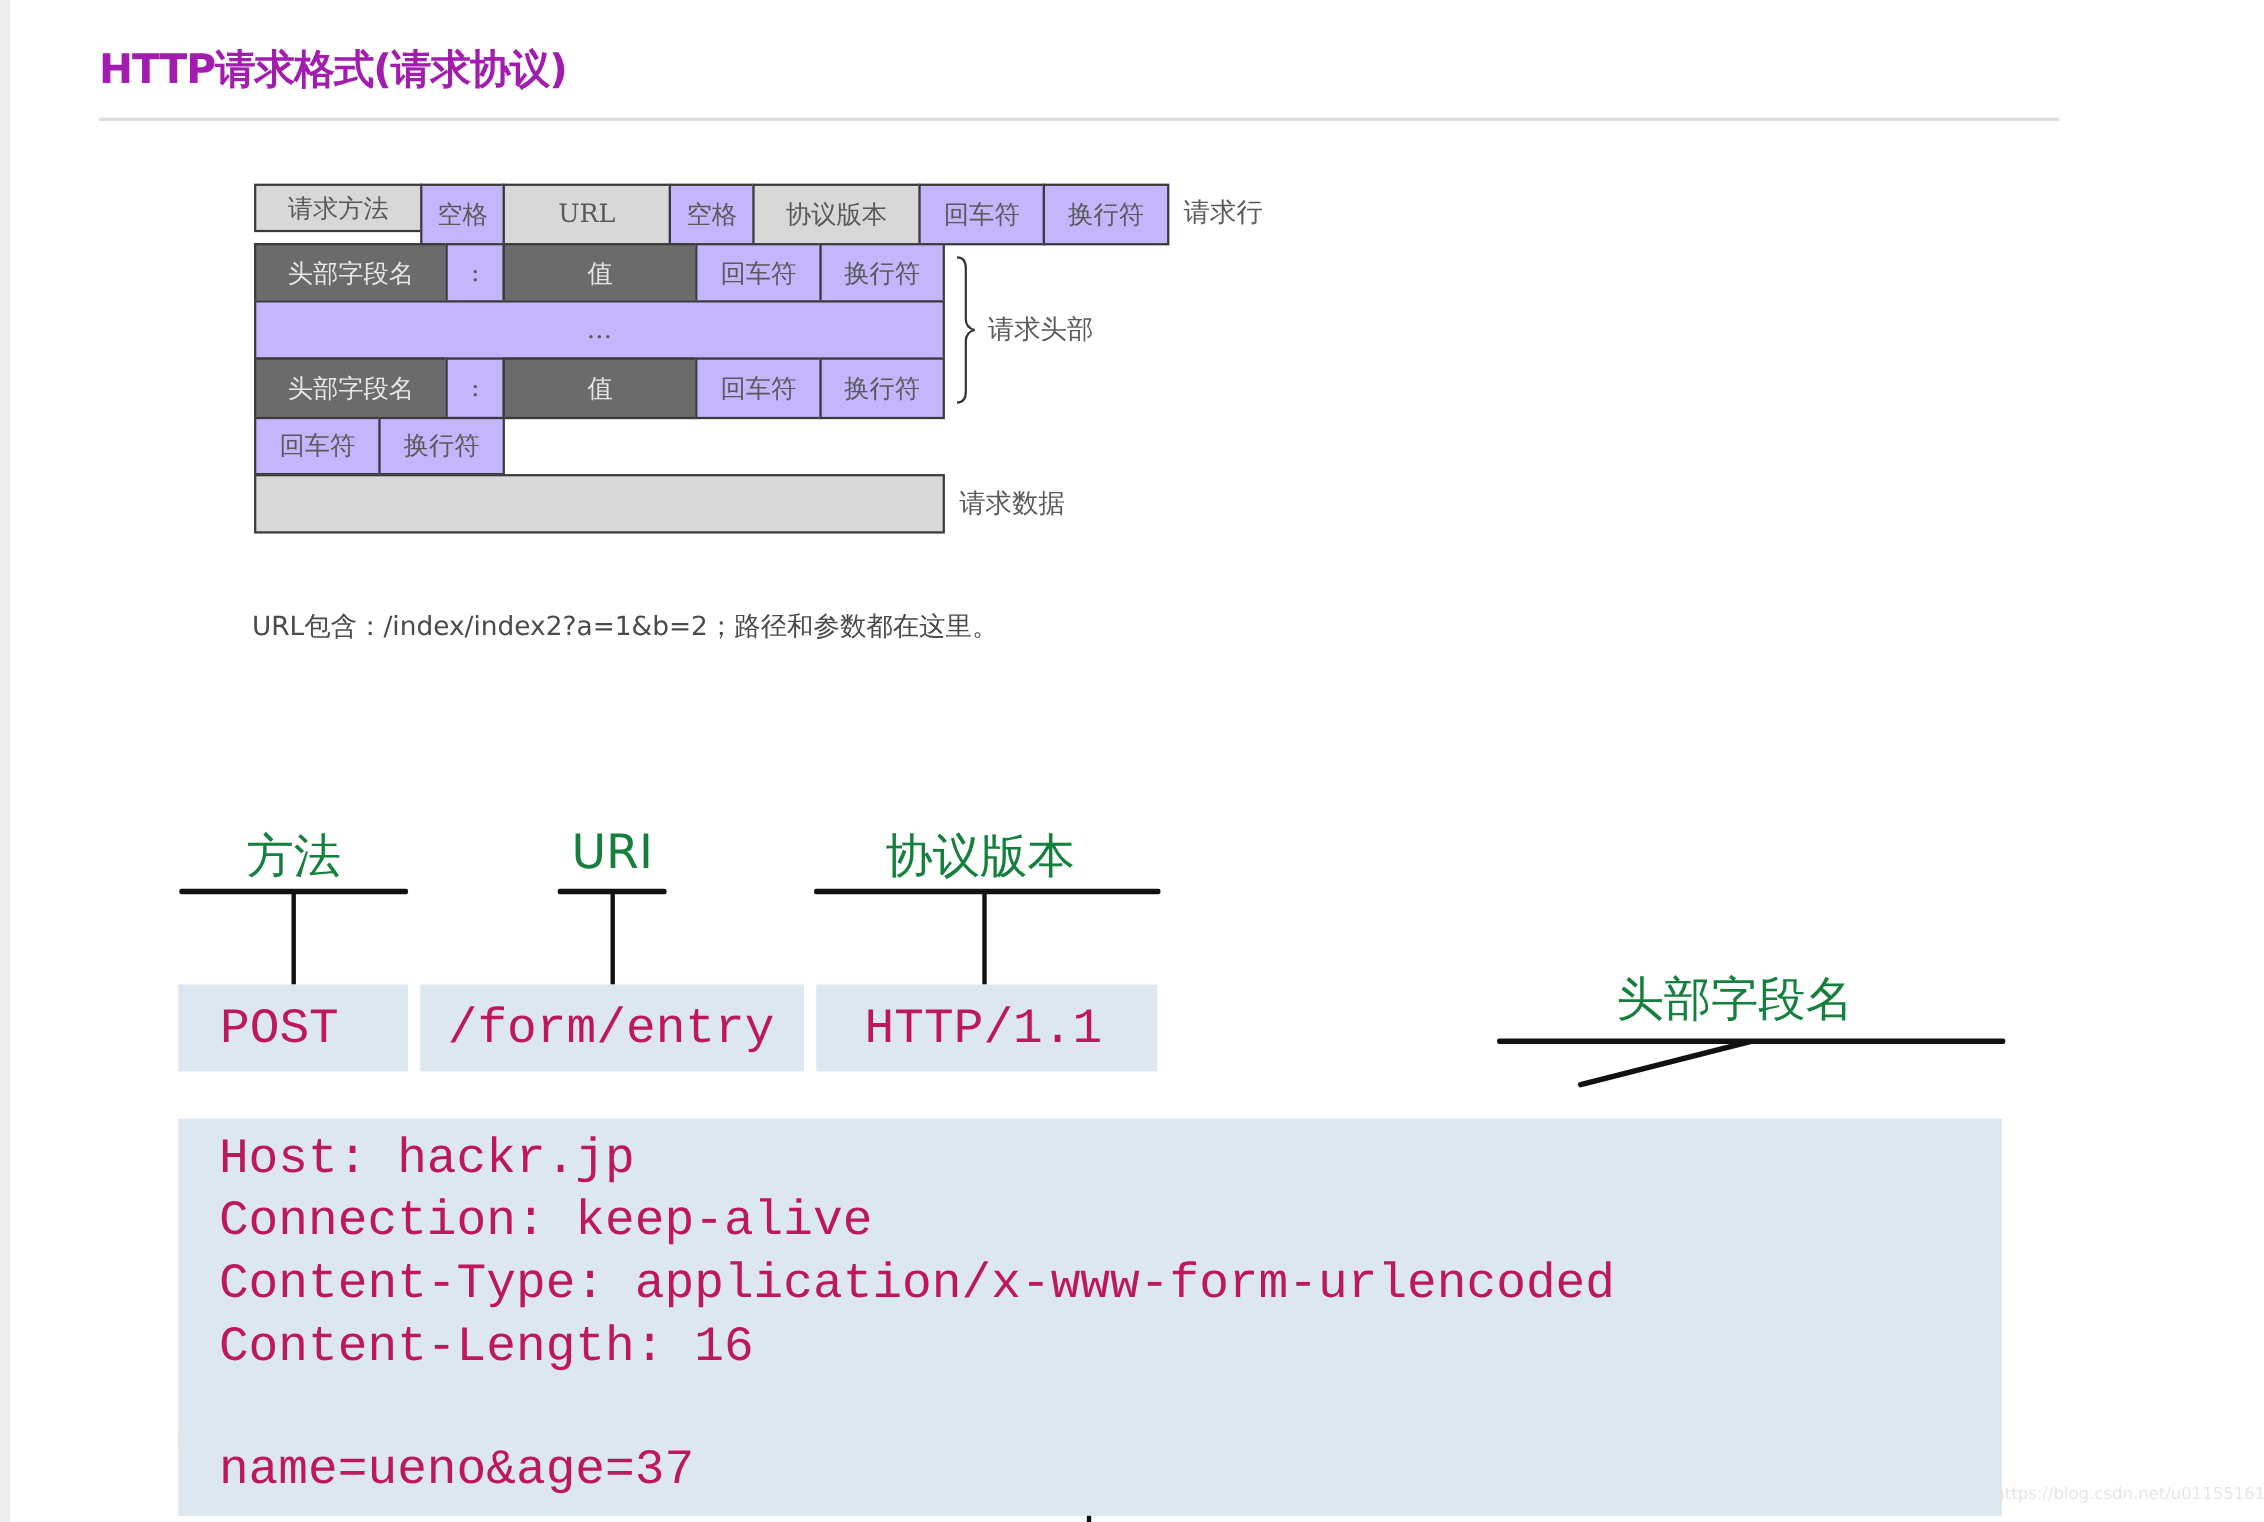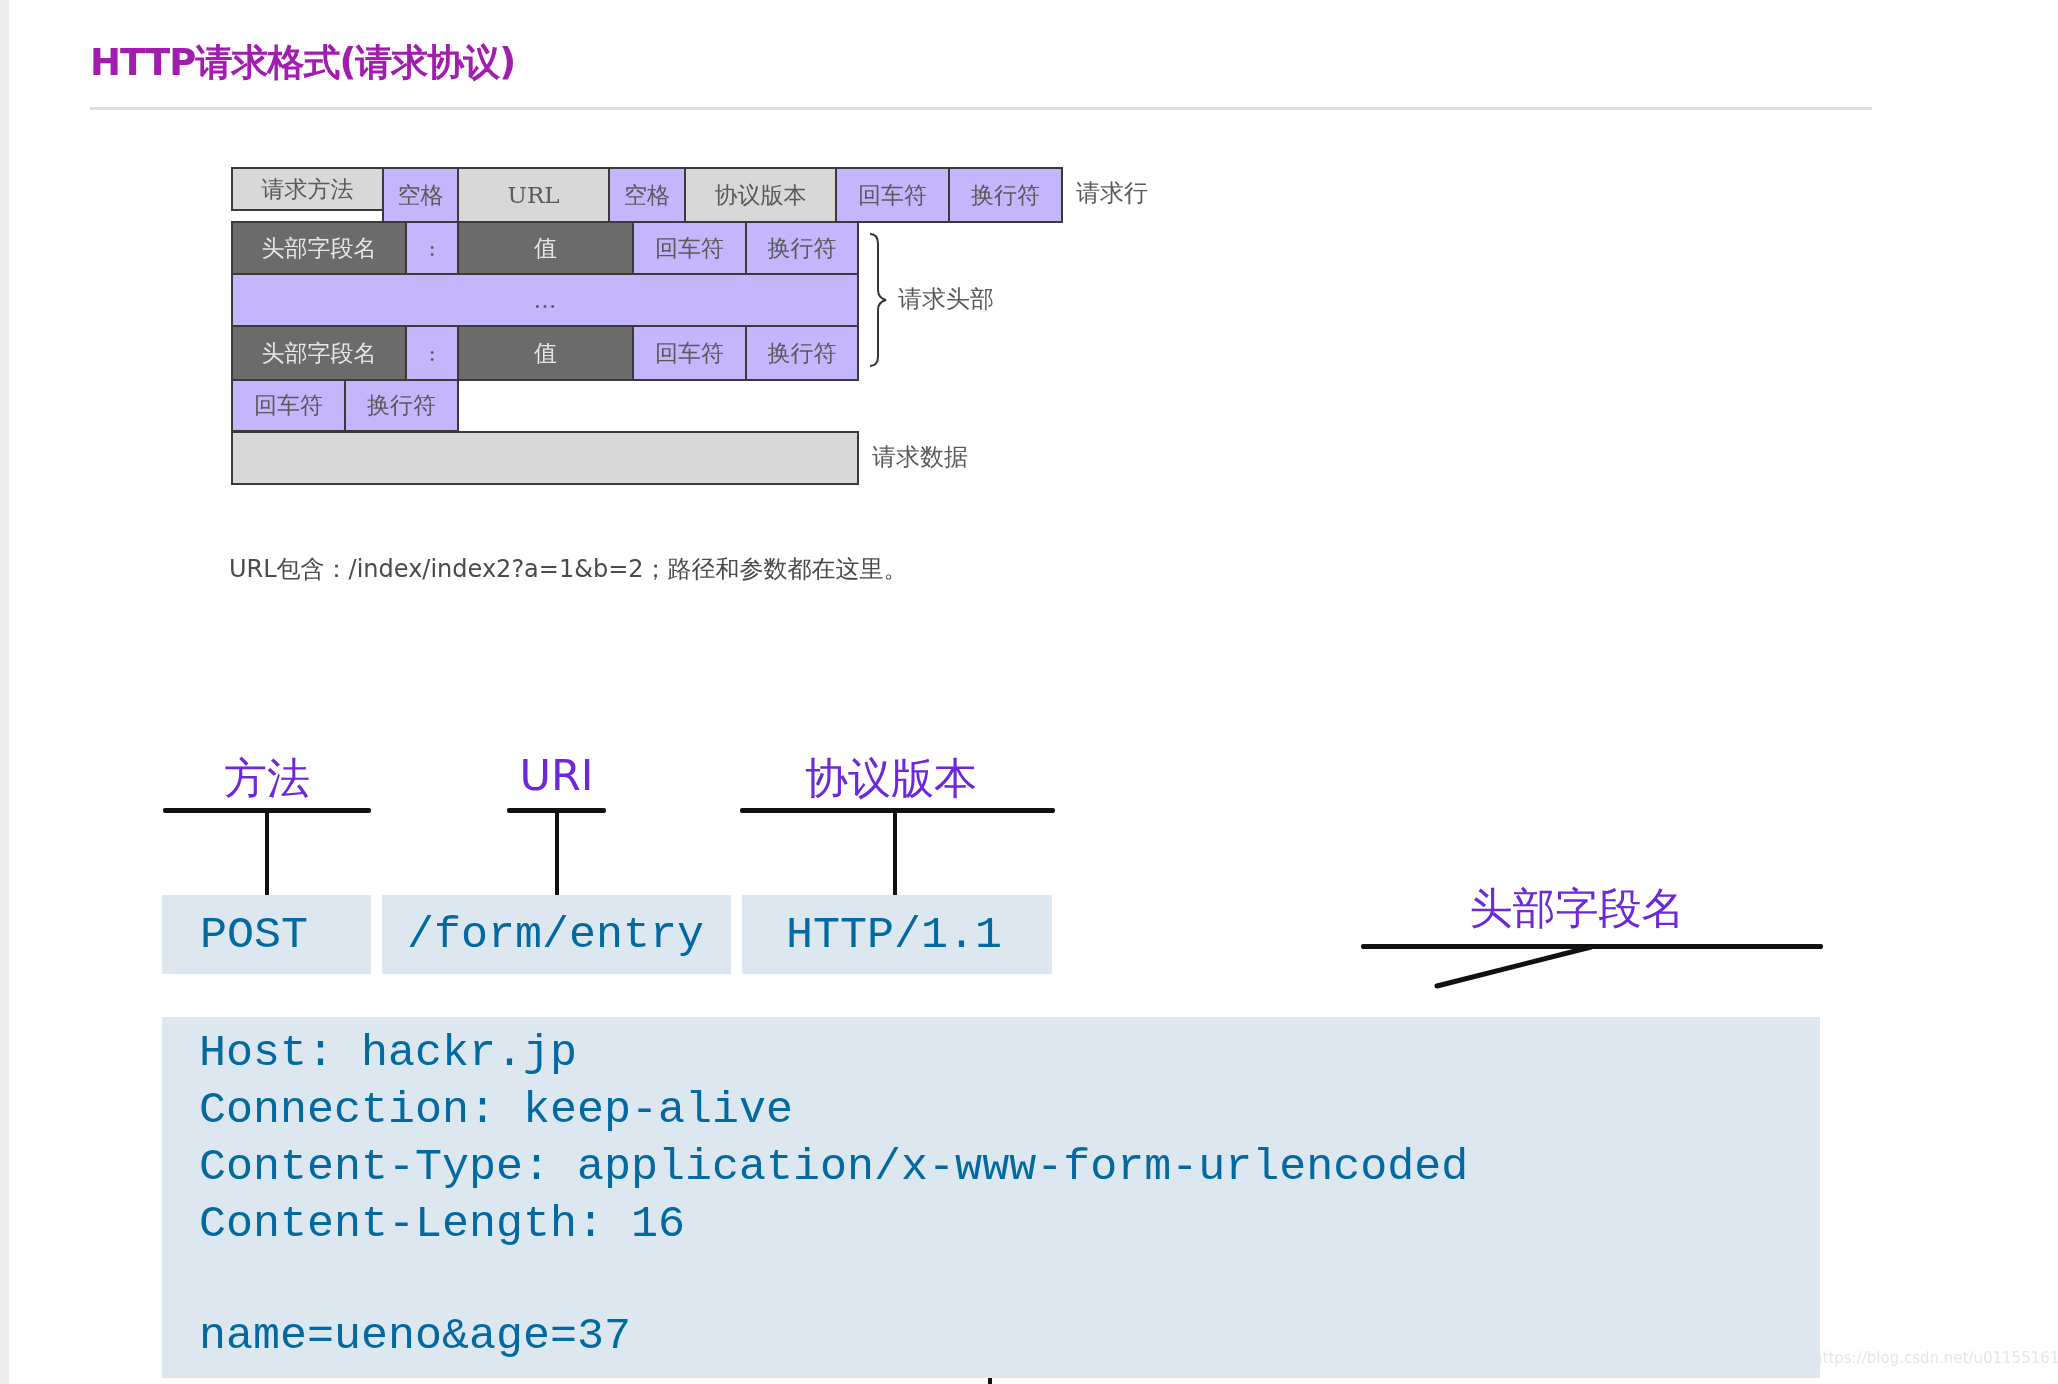--- a/index.html
+++ b/index.html
@@ -32,26 +32,26 @@
 
   #url-note {
     left: 229px; top: 553px; font-size: 24px; color: #4a4a4a; white-space: nowrap;
     font-family: "DejaVu Sans", sans-serif;
   }
 
   
   .bar { position: absolute; background: #111; height: 5px; border-radius: 2px; }
   .stem { position: absolute; background: #111; width: 4px; }
   .top-label {
-    position: absolute; font-size: 43px; color: #6d28d9; white-space: nowrap;
+    position: absolute; font-size: 43px; color: #15803d; white-space: nowrap;
     font-family: "DejaVu Sans", sans-serif; text-align: center;
   }
   .blue-box { position: absolute; background: #dde7ef; }
   .mono {
-    font-family: "Liberation Mono", monospace; font-size: 45px; color: #0369a1;
+    font-family: "Liberation Mono", monospace; font-size: 45px; color: #be185d;
     white-space: pre; position: absolute;
   }
   #watermark {
     left: 1813px; top: 1349px; font-size: 15px; color: #e6e6e6; white-space: nowrap;
     font-family: "DejaVu Sans", sans-serif;
   }
 </style>
 </head>
 <body>
 

